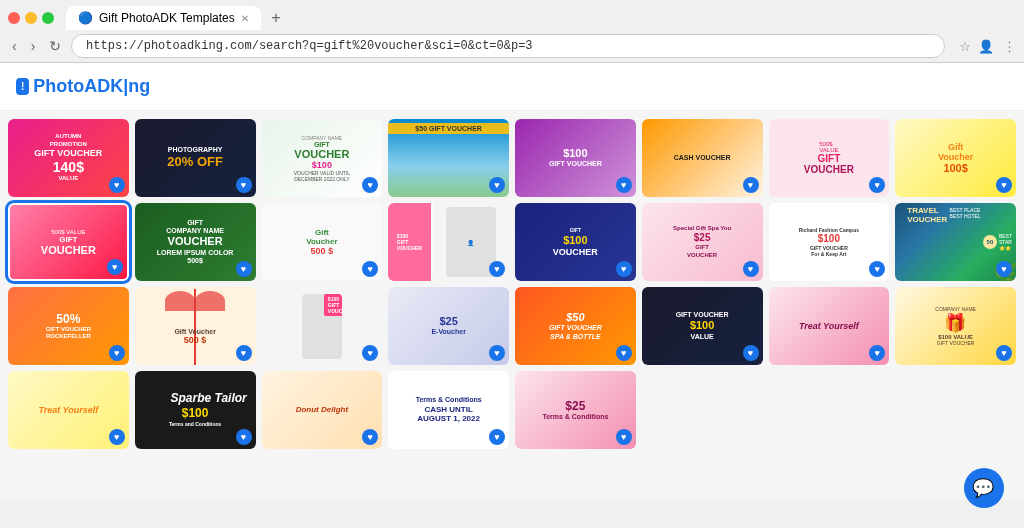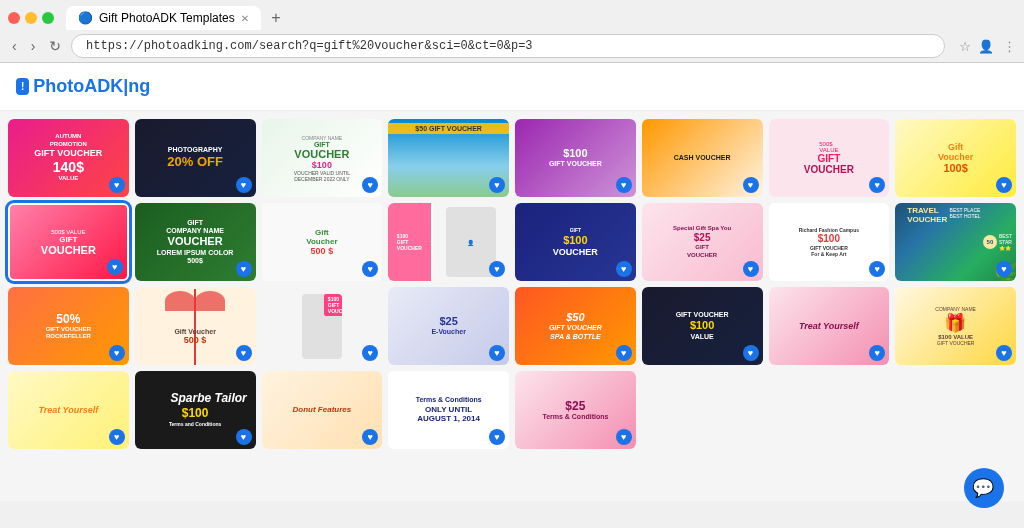--- a/index.html
+++ b/index.html
@@ -424,28 +424,28 @@
 
     <div class="voucher-card">
       <div class="card-inner card-tailor">
         <div class="card-text white" style="font-size:7px;"><span style="font-size:12px; font-style:italic;margin-left:27px;">Sparbe Tailor</span><br><span style="font-size:12px; font-weight:900; color:#ffd700;">$100</span><br><span style="font-size:5px;">Terms and Conditions</span></div>
       </div>
       <button class="heart-btn">♥</button>
     </div>
 
     <div class="voucher-card">
       <div class="card-inner card-donut">
-        <div class="card-text" style="font-size:8px; color:#bf360c; font-weight:bold; font-style:italic;">Donut Features</div>
+        <div class="card-text" style="font-size:8px; color:#bf360c; font-weight:bold; font-style:italic;">Donut Delight</div>
       </div>
       <button class="heart-btn">♥</button>
     </div>
 
     <div class="voucher-card">
       <div class="card-inner card-valid">
-        <div class="card-text dark" style="font-size:7px; color:#1a237e;">Terms &amp; Conditions<br><span style="font-size:8px; font-weight:bold;">ONLY UNTIL</span><br><span style="font-size:8px; font-weight:bold;">AUGUST 1, 2014</span></div>
+        <div class="card-text dark" style="font-size:7px; color:#1a237e;">Terms &amp; Conditions<br><span style="font-size:8px; font-weight:bold;">CASH UNTIL</span><br><span style="font-size:8px; font-weight:bold;">AUGUST 1, 2022</span></div>
       </div>
       <button class="heart-btn">♥</button>
     </div>
 
     <div class="voucher-card">
       <div class="card-inner" style="background: linear-gradient(135deg, #fce4ec, #f48fb1);">
         <div class="card-text" style="font-size:7px; color:#880e4f;"><span style="font-size:12px; font-weight:900;">$25</span><br>Terms &amp; Conditions</div>
       </div>
       <button class="heart-btn">♥</button>
     </div>

